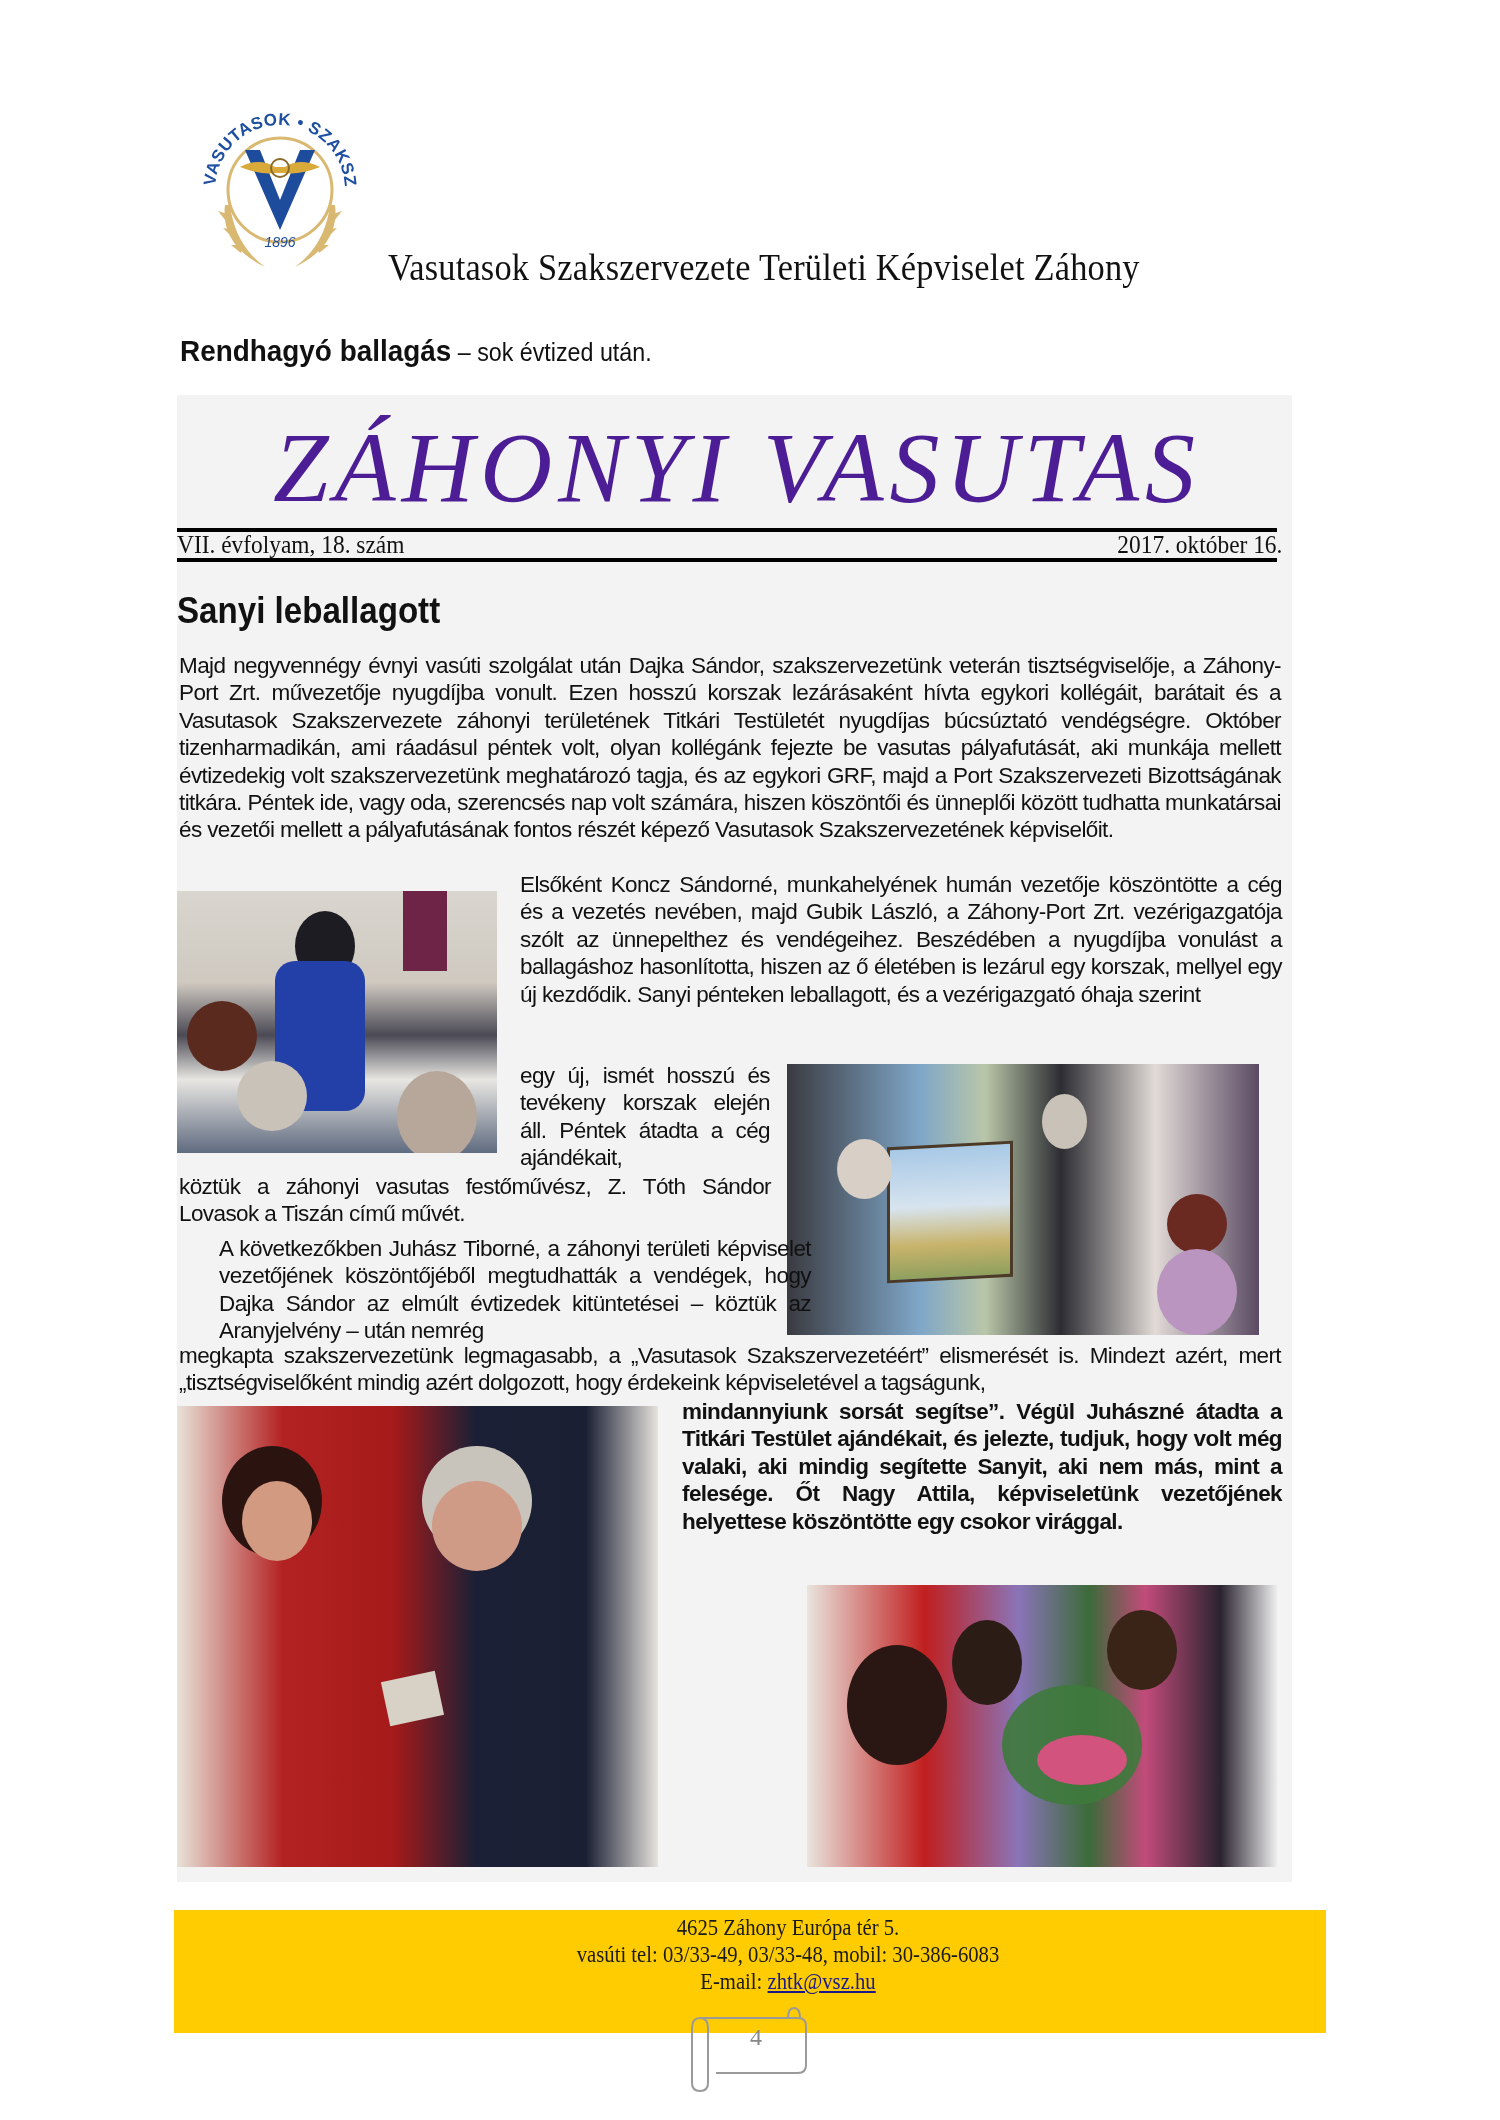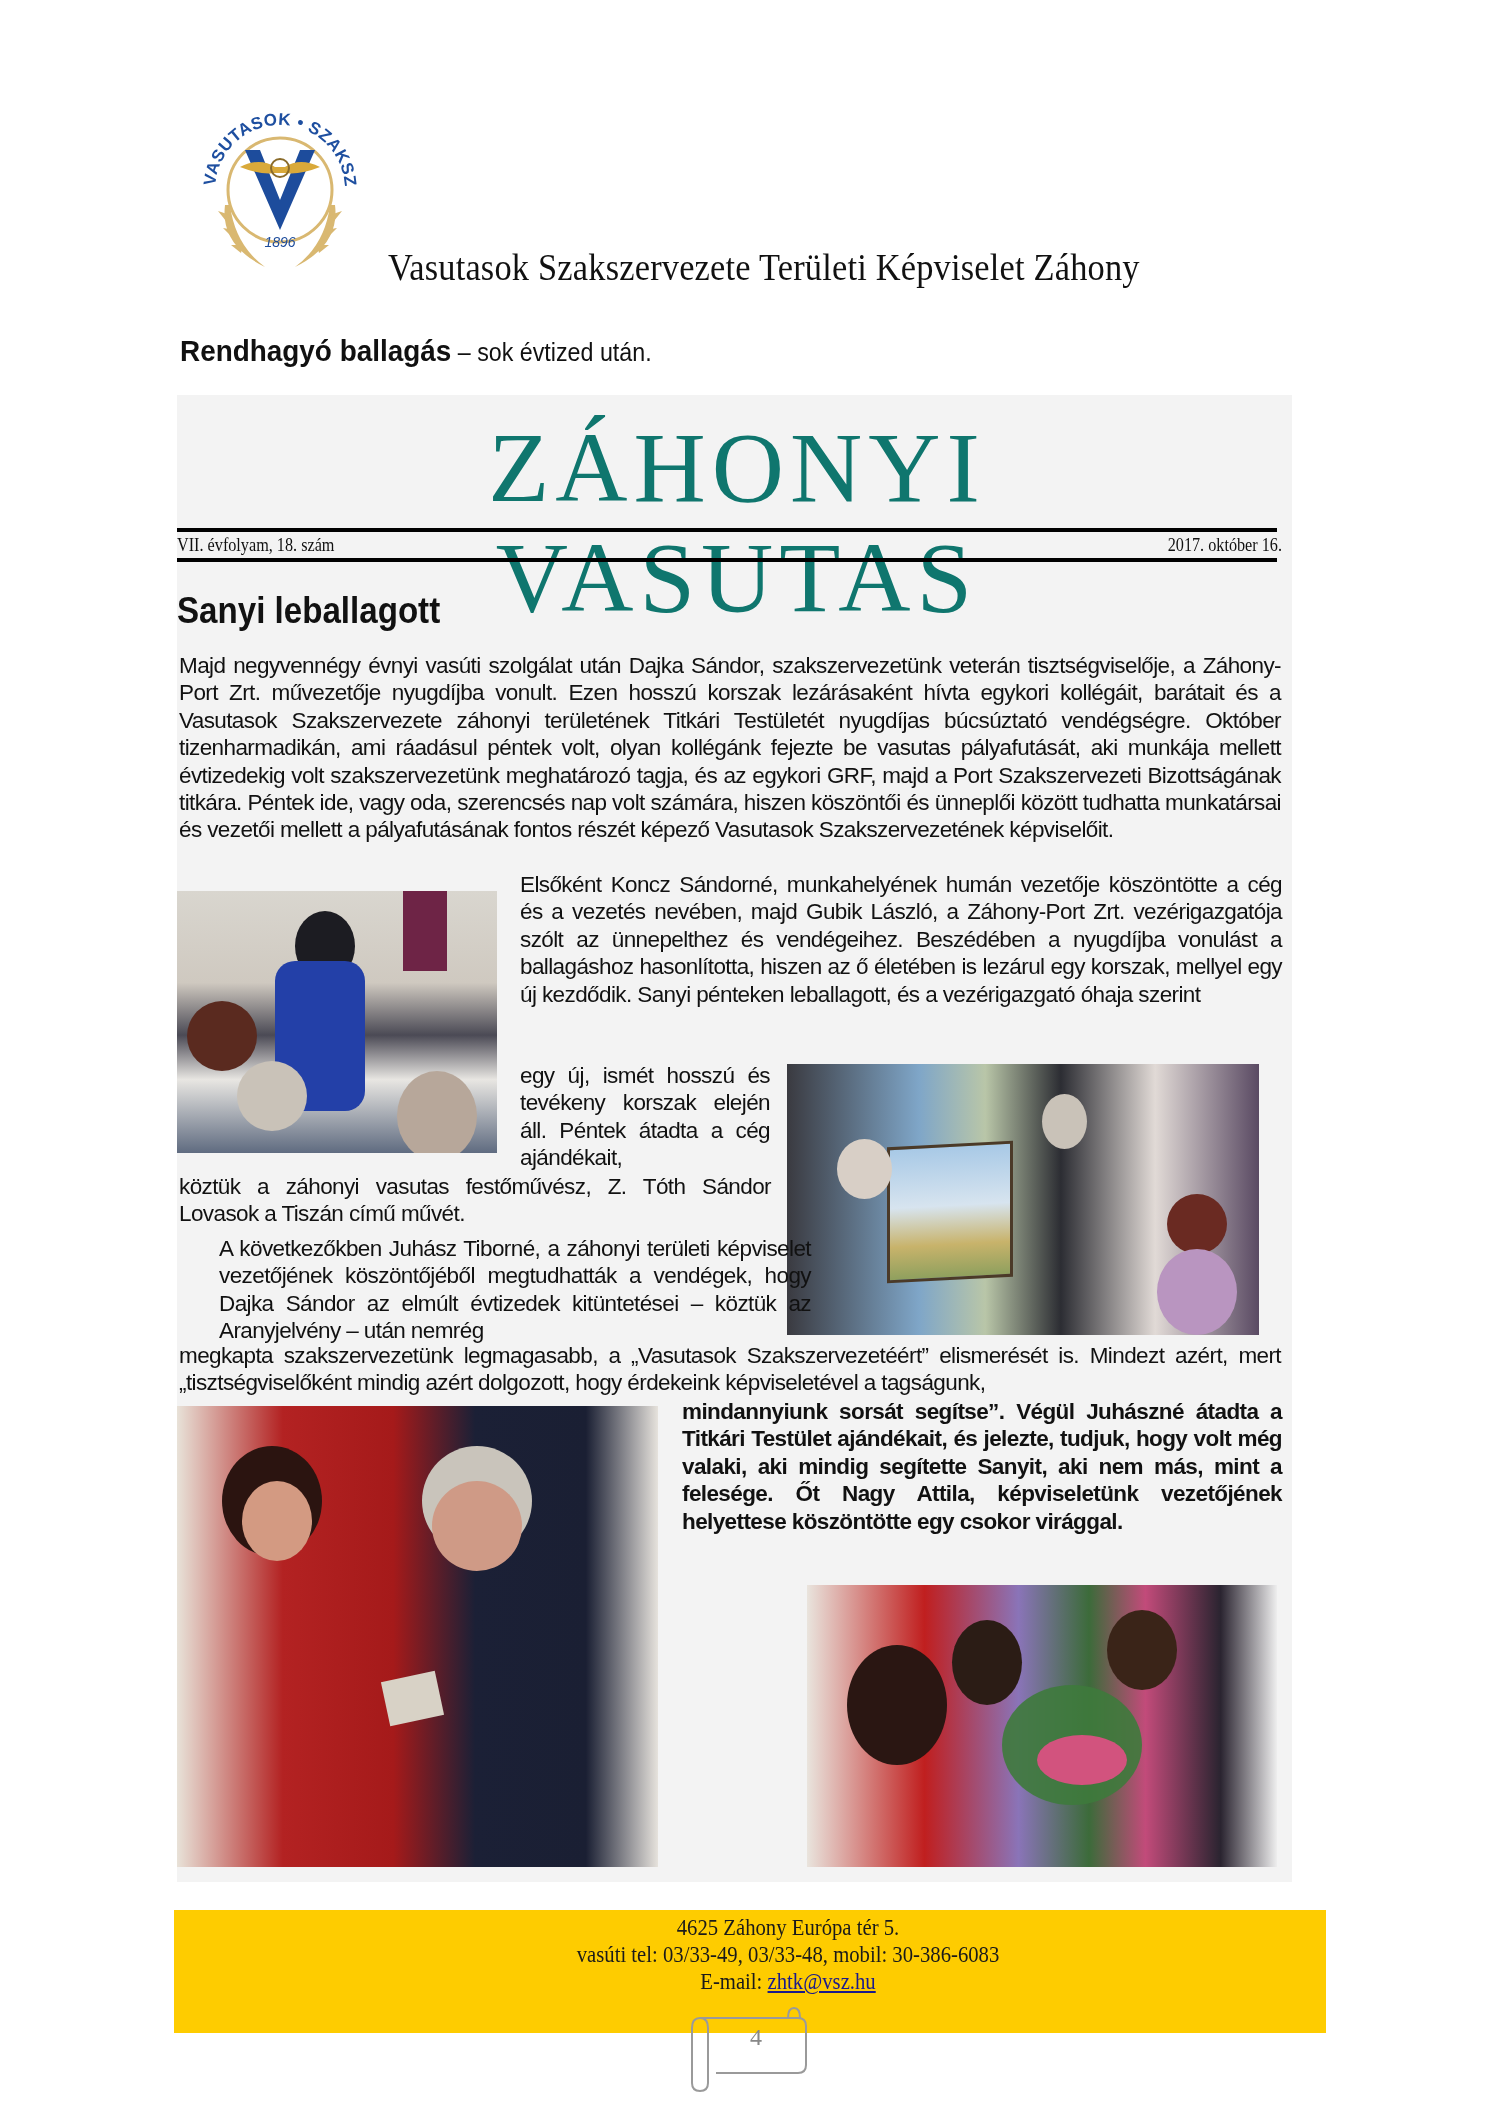--- a/index.html
+++ b/index.html
@@ -7,26 +7,26 @@
 
   .logo { position: absolute; left: 185px; top: 95px; width: 190px; height: 190px; }
   .org-title { position: absolute; left: 388px; top: 246px; font-family: "Liberation Serif", serif; font-size: 37px; color: #111; letter-spacing: 0.2px; white-space: nowrap; transform: scaleX(0.93); transform-origin: left top; }
 
   .subhead { position: absolute; left: 180px; top: 334px; font-size: 30px; white-space: nowrap; transform: scaleX(0.93); transform-origin: left top; }
   .subhead .bold { font-weight: bold; }
   .subhead .rest { font-size: 25px; font-weight: normal; }
 
   .panel { position: absolute; left: 177px; top: 395px; width: 1115px; height: 1487px; background: #f3f3f3; }
 
-  .masthead { position: absolute; left: 70px; top: 18px; width: 980px; text-align: center; font-family: "Liberation Serif", serif; font-size: 100px; color: #0f766e; letter-spacing: 6px; line-height: 110px; transform: scaleX(1.0); }
+  .masthead { position: absolute; left: 70px; top: 18px; width: 980px; text-align: center; font-family: "Liberation Serif", serif; font-style: italic; font-size: 100px; color: #4c1d95; letter-spacing: 6px; line-height: 110px; transform: scaleX(1.0); }
 
   .rule { position: absolute; left: 0; width: 1100px; background: #000; }
   .rule.top { top: 133px; height: 4px; }
   .rule.bottom { top: 163px; height: 4px; }
-  .issue-line { position: absolute; left: 0; top: 136px; width: 1105px; height: 28px; font-family: "Liberation Serif", serif; font-size: 18px; line-height: 28px; }
+  .issue-line { position: absolute; left: 0; top: 136px; width: 1105px; height: 28px; font-family: "Liberation Serif", serif; font-size: 26px; line-height: 28px; }
   .issue-line .left { position: absolute; left: 0; top: 0; transform: scaleX(0.9); transform-origin: left top; white-space: nowrap; }
   .issue-line .right { position: absolute; right: 0; top: 0; transform: scaleX(0.9); transform-origin: right top; white-space: nowrap; }
 
   .article-title { position: absolute; left: 0; top: 195px; font-size: 36px; font-weight: bold; transform: scaleX(0.92); transform-origin: left top; white-space: nowrap; }
 
   .para { position: absolute; font-size: 22.5px; line-height: 27.4px; text-align: justify; text-align-last: left; letter-spacing: -0.6px; }
   .p1 { left: 2px; top: 257px; width: 1102px; }
   .p2 { left: 343px; top: 476px; width: 762px; }
   .p3 { left: 343px; top: 667px; width: 250px; }
   .p4 { left: 2px; top: 778px; width: 592px; }

